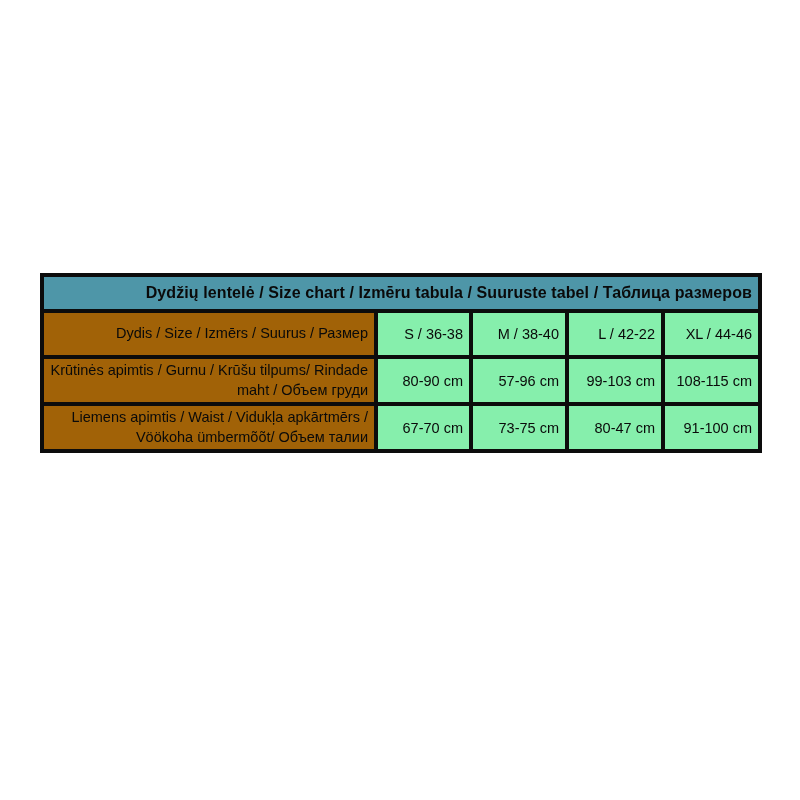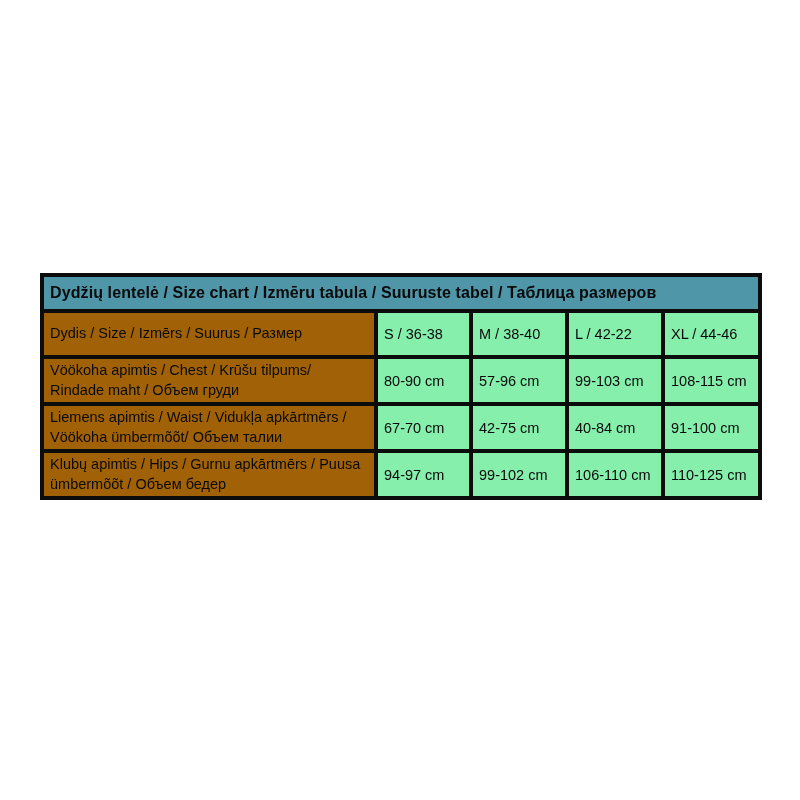--- a/index.html
+++ b/index.html
@@ -20,21 +20,21 @@
     left: 40px;
     top: 273px;
     width: 718px;
     border-collapse: collapse;
     table-layout: fixed;
     color: #0a0a0a;
   }
   table.size-chart th,
   table.size-chart td {
     border: 4px solid #0c0c0c;
-    text-align: left;
+    text-align: right;
     vertical-align: middle;
     padding: 2px 6px;
     box-sizing: border-box;
   }
   th.title {
     background: #4e96a8;
     height: 36px;
     font-size: 16px;
     font-weight: bold;
     letter-spacing: 0.1px;
@@ -72,35 +72,28 @@
     </thead>
     <tbody>
       <tr class="data-row">
         <td class="label">Dydis / Size / Izmērs / Suurus / Размер</td>
         <td class="val">S / 36-38</td>
         <td class="val">M / 38-40</td>
         <td class="val">L / 42-22</td>
         <td class="val">XL / 44-46</td>
       </tr>
       <tr class="data-row">
-        <td class="label">Vöökoha apimtis / Chest / Krūšu tilpums/ Rindade maht / Объем груди</td>
+        <td class="label">Krūtinės apimtis / Gurnu / Krūšu tilpums/ Rindade maht / Объем груди</td>
         <td class="val">80-90 cm</td>
         <td class="val">57-96 cm</td>
         <td class="val">99-103 cm</td>
         <td class="val">108-115 cm</td>
       </tr>
       <tr class="data-row">
         <td class="label">Liemens apimtis / Waist / Vidukļa apkārtmērs / Vöökoha ümbermõõt/ Объем талии</td>
         <td class="val">67-70 cm</td>
-        <td class="val">42-75 cm</td>
-        <td class="val">40-84 cm</td>
+        <td class="val">73-75 cm</td>
+        <td class="val">80-47 cm</td>
         <td class="val">91-100 cm</td>
-      </tr>
-      <tr class="data-row">
-        <td class="label">Klubų apimtis / Hips / Gurnu apkārtmērs / Puusa ümbermõõt / Объем бедер</td>
-        <td class="val">94-97 cm</td>
-        <td class="val">99-102 cm</td>
-        <td class="val">106-110 cm</td>
-        <td class="val">110-125 cm</td>
       </tr>
     </tbody>
   </table>
 </div>
 
 </body></html>

